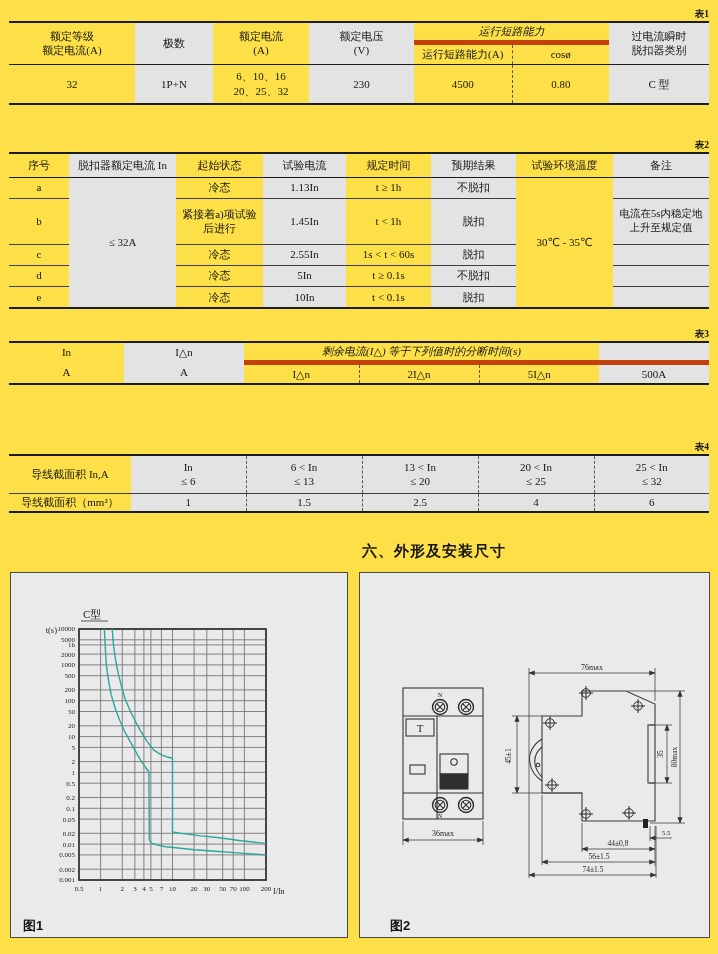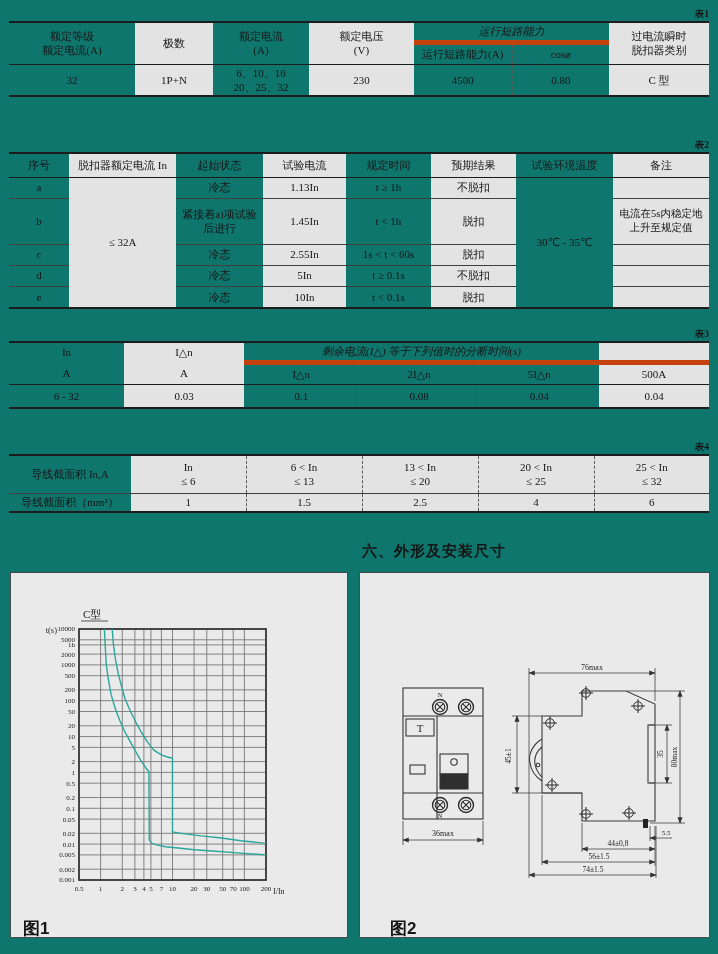--- a/index.html
+++ b/index.html
@@ -1,32 +1,32 @@
 <!DOCTYPE html>
 <html><head>
 <meta charset="utf-8">
 <style>
   html,body{margin:0;padding:0;background:#fff;}
-  .page{position:relative;width:718px;height:954px;background:#0f766e;overflow:hidden;
+  .page{position:relative;width:718px;height:954px;background:#fde047;overflow:hidden;
         font-family:"Liberation Serif","DejaVu Sans",serif;color:#151515;}
   .tlabel{position:absolute;left:9px;width:700px;text-align:right;font-size:9.5px;font-weight:bold;}
   table{position:absolute;left:9px;width:700px;border-collapse:collapse;table-layout:fixed;
         text-align:center;font-size:11px;border-top:2px solid #1c1c1c;border-bottom:2px solid #1c1c1c;}
   th,td{font-weight:normal;padding:1px 2px;line-height:1.3;vertical-align:middle;word-break:break-all;}
   .shade{background:#e3e3e3;}
   .bsep{border-top:1.6px solid #1c1c1c;}           
   .rl  {border-top:1px solid #3f3f3f;}             
   .dashl{border-left:1px dashed #5a5a5a;margin-top:18px;}
   .usep{border-bottom:5px solid #c2410c;font-style:italic;}
   .heading{position:absolute;top:542px;left:362px;font-size:15px;font-weight:bold;
            font-family:"Liberation Sans","DejaVu Sans",sans-serif;letter-spacing:1px;}
   .panel{position:absolute;top:572px;height:366px;background:#eaeaea;border:1px solid #4a4a4a;box-sizing:border-box;}
   #fig1-panel{left:10px;width:338px;text-align:center;}
   #fig2-panel{left:359px;width:351px;}
-  .caption{position:absolute;font-size:17px;font-weight:bold;
+  .caption{position:absolute;font-size:13px;font-weight:bold;
            font-family:"Liberation Sans","DejaVu Sans",sans-serif;}
   svg text{font-family:"Liberation Serif","DejaVu Sans",serif;fill:#1d1d1d;}
   .small-note{font-size:10.5px;}
 </style>
 </head>
 <body>
 
 <div class="page">
 
   <div class="tlabel" style="top:8px;">表1</div>
@@ -58,21 +58,21 @@
       <th colspan="2" class="usep">运行短路能力</th>
       <th rowspan="2" class="shade">
         <div>过电流瞬时</div>
         <div>脱扣器类别</div>
       </th>
     </tr>
     <tr style="height:22px">
       <th>运行短路能力(A)</th>
       <th class="dashl">cosø</th>
     </tr>
-    <tr style="height:32px">
+    <tr style="height:40px">
       <td class="bsep">32</td>
       <td class="bsep shade">1P+N</td>
       <td class="bsep">
         <div>6、10、16</div>
         <div>20、25、32</div>
       </td>
       <td class="bsep shade">230</td>
       <td class="bsep">4500</td>
       <td class="bsep dashl">0.80</td>
       <td class="bsep shade">C 型</td>
@@ -165,28 +165,20 @@
       <th colspan="3" class="usep">剩余电流(I△) 等于下列值时的分断时间(s)</th>
       <th class="shade usep"></th>
     </tr>
     <tr style="height:22px">
       <th>A</th>
       <th class="shade">A</th>
       <th>I△n</th>
       <th class="dashl">2I△n</th>
       <th class="dashl">5I△n</th>
       <th class="shade">500A</th>
-    </tr>
-    <tr style="height:24px">
-      <td class="bsep">6 - 32</td>
-      <td class="bsep shade">0.03</td>
-      <td class="bsep">0.1</td>
-      <td class="bsep dashl">0.08</td>
-      <td class="bsep dashl">0.04</td>
-      <td class="bsep shade">0.04</td>
     </tr>
   </tbody>
     </table>
 
   <div class="tlabel" style="top:441px;">表4</div>
   <table style="top:454px;">
     <colgroup>
         <col style="width:122px">
         <col style="width:115px">
         <col style="width:116px">

